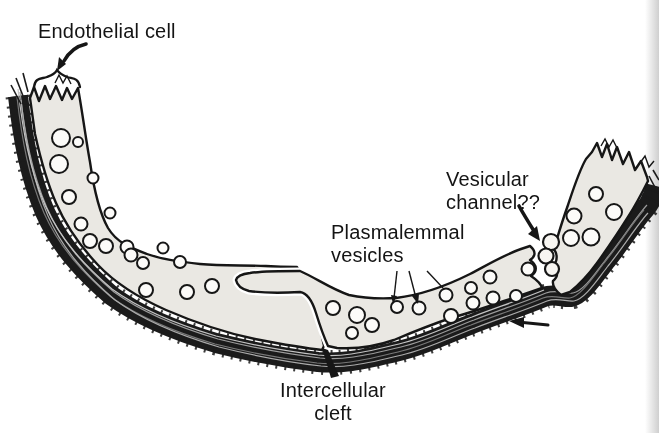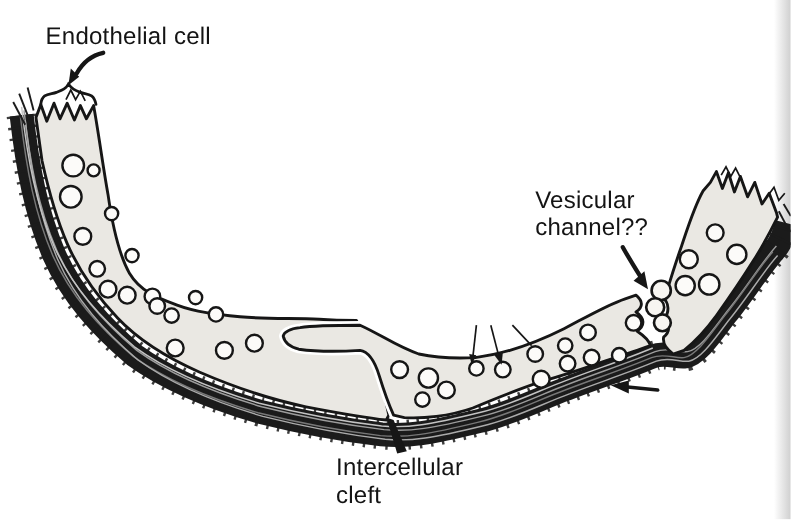--- a/index.html
+++ b/index.html
@@ -13,24 +13,24 @@
   .stage svg{position:absolute;left:0;top:0;}
   .label{
     position:absolute;
     font-size:20px;
     line-height:23px;
     letter-spacing:.2px;
     color:#141414;
     white-space:pre-line;
   }
   .lbl-endothelial{left:38px;top:20px;}
-  .lbl-vesicular{left:446px;top:156px;}
+  .lbl-vesicular{left:446px;top:168px;}
   .lbl-plasmalemmal{left:331px;top:221px;}
   .lbl-basement{left:547px;top:309px;}
-  .lbl-intercellular{left:280px;top:379px;}
+  .lbl-intercellular{left:280px;top:379px;text-align:center;}
 
   .cell{fill:var(--cell-fill,#eae8e3);stroke:var(--ink,#161616);stroke-width:2.4;stroke-linejoin:round;}
   .cleft-gap{fill:none;stroke:#ffffff;stroke-width:7;stroke-linejoin:round;stroke-linecap:round;}
   .band-core{fill:none;stroke:var(--membrane,#1b1b1b);stroke-width:20;stroke-linecap:butt;}
   .band-rough{fill:none;stroke:var(--membrane,#1b1b1b);stroke-width:25;stroke-dasharray:2 7;opacity:.85;}
   .band-tex{fill:none;stroke-width:1.2;}
   .fringe{stroke:var(--membrane,#1b1b1b);stroke-width:1.6;}
   .vesicle{fill:var(--vesicle-fill,#fcfbf9);stroke:var(--ink,#161616);stroke-width:2;}
   .chain-bead{fill:#f7f5f1;stroke:var(--ink,#161616);stroke-width:2.2;}
   .arrow{fill:none;stroke:var(--ink,#161616);stroke-linecap:round;}
@@ -173,15 +173,17 @@
         <line class="leader" x1="427" y1="271" x2="443" y2="288"></line>
       </g>
 
       <polygon class="arrow-head" points="322,348 328,350 339,376 331,378"></polygon>
     </g>
   </svg>
 
   <div class="label lbl-endothelial">Endothelial cell</div>
   <div class="label lbl-vesicular">Vesicular
 channel??</div>
+  <div class="label lbl-plasmalemmal">Plasmalemmal
+vesicles</div>
   <div class="label lbl-intercellular">Intercellular
 cleft</div>
 </div>
 
 </body></html>

